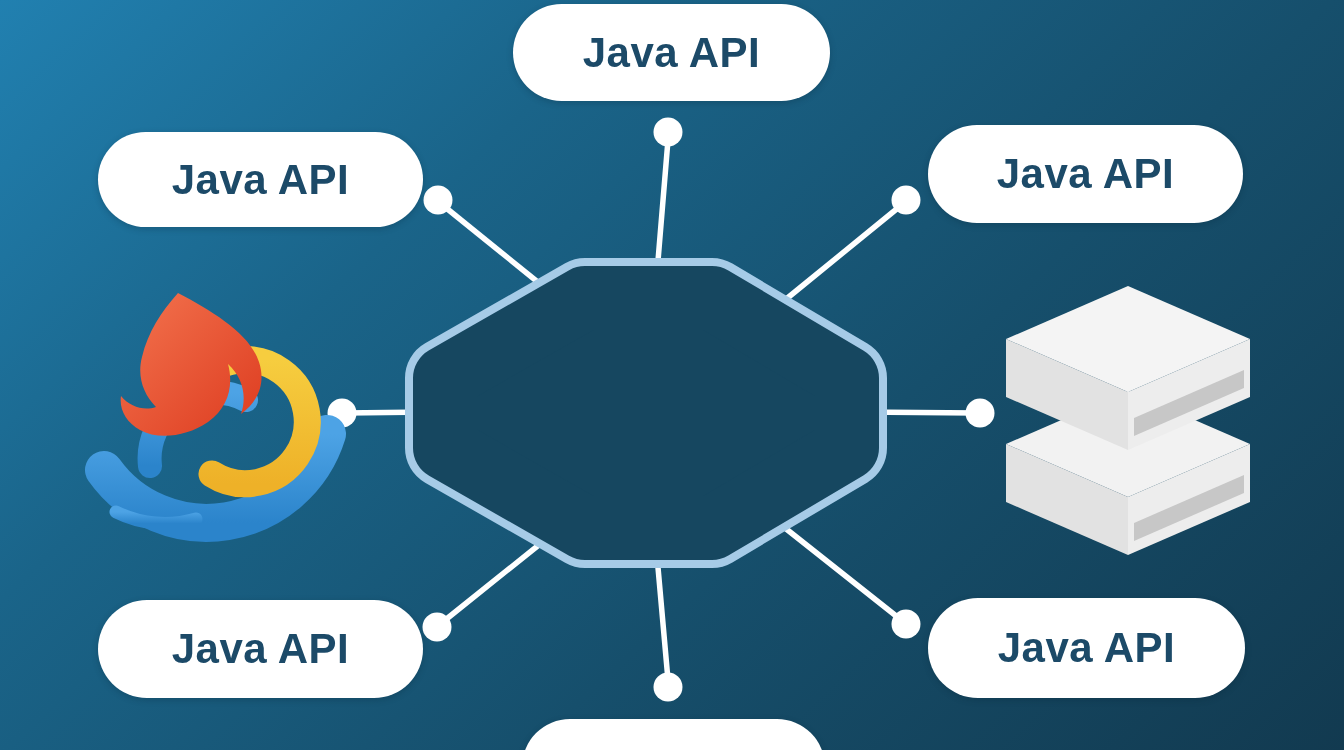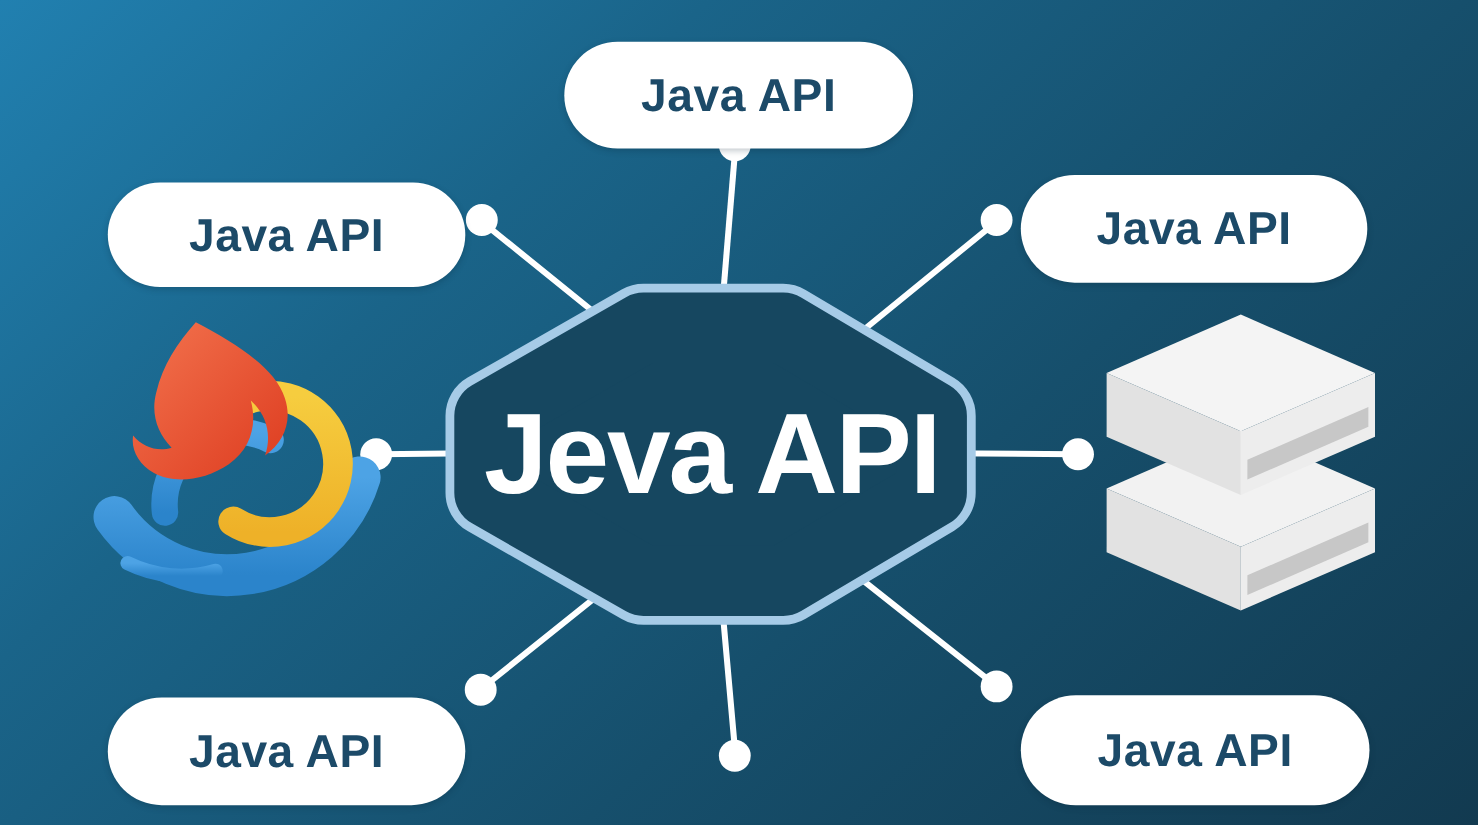--- a/index.html
+++ b/index.html
@@ -23,21 +23,20 @@
     height: 750px;
   }
   .pill {
     position: absolute;
     background: #ffffff;
     border-radius: 60px;
     display: flex;
     align-items: center;
     justify-content: center;
     box-shadow: 0 2px 6px rgba(8, 35, 50, 0.25);
-    margin-top: 34px;
   }
   .pill-label {
     color: #1c4a68;
     font-size: 42px;
     font-weight: bold;
     letter-spacing: 0.5px;
     white-space: nowrap;
   }
   .pill-top          { left: 513px; top: 4px;   width: 317px; height: 97px; }
   .pill-top-left     { left: 98px;  top: 132px; width: 325px; height: 95px; }
@@ -156,15 +155,14 @@
   <div class="pill pill-bottom-left">
     <span class="pill-label">Java API</span>
   </div>
   <div class="pill pill-bottom-right">
     <span class="pill-label">Java API</span>
   </div>
   <div class="pill pill-bottom">
     <span class="pill-label">Java API</span>
   </div>
 
-  <div class="center-label">Jeva API</div>
 
 </div>
 
 </body></html>

